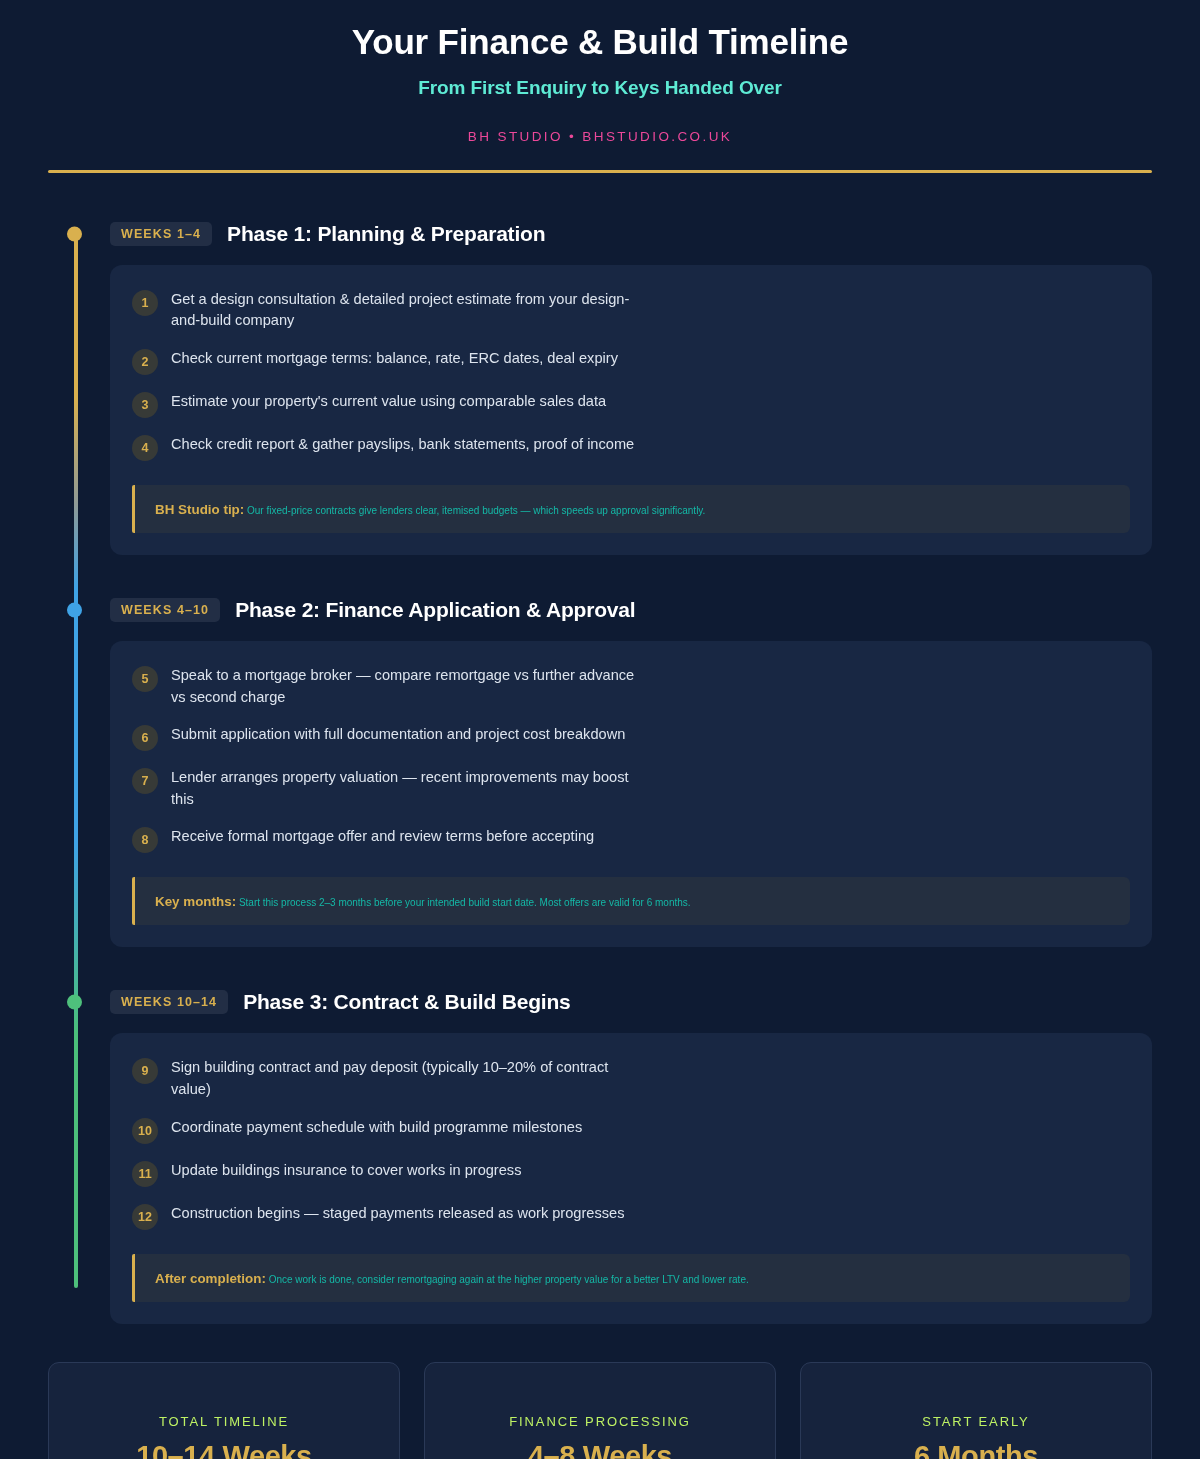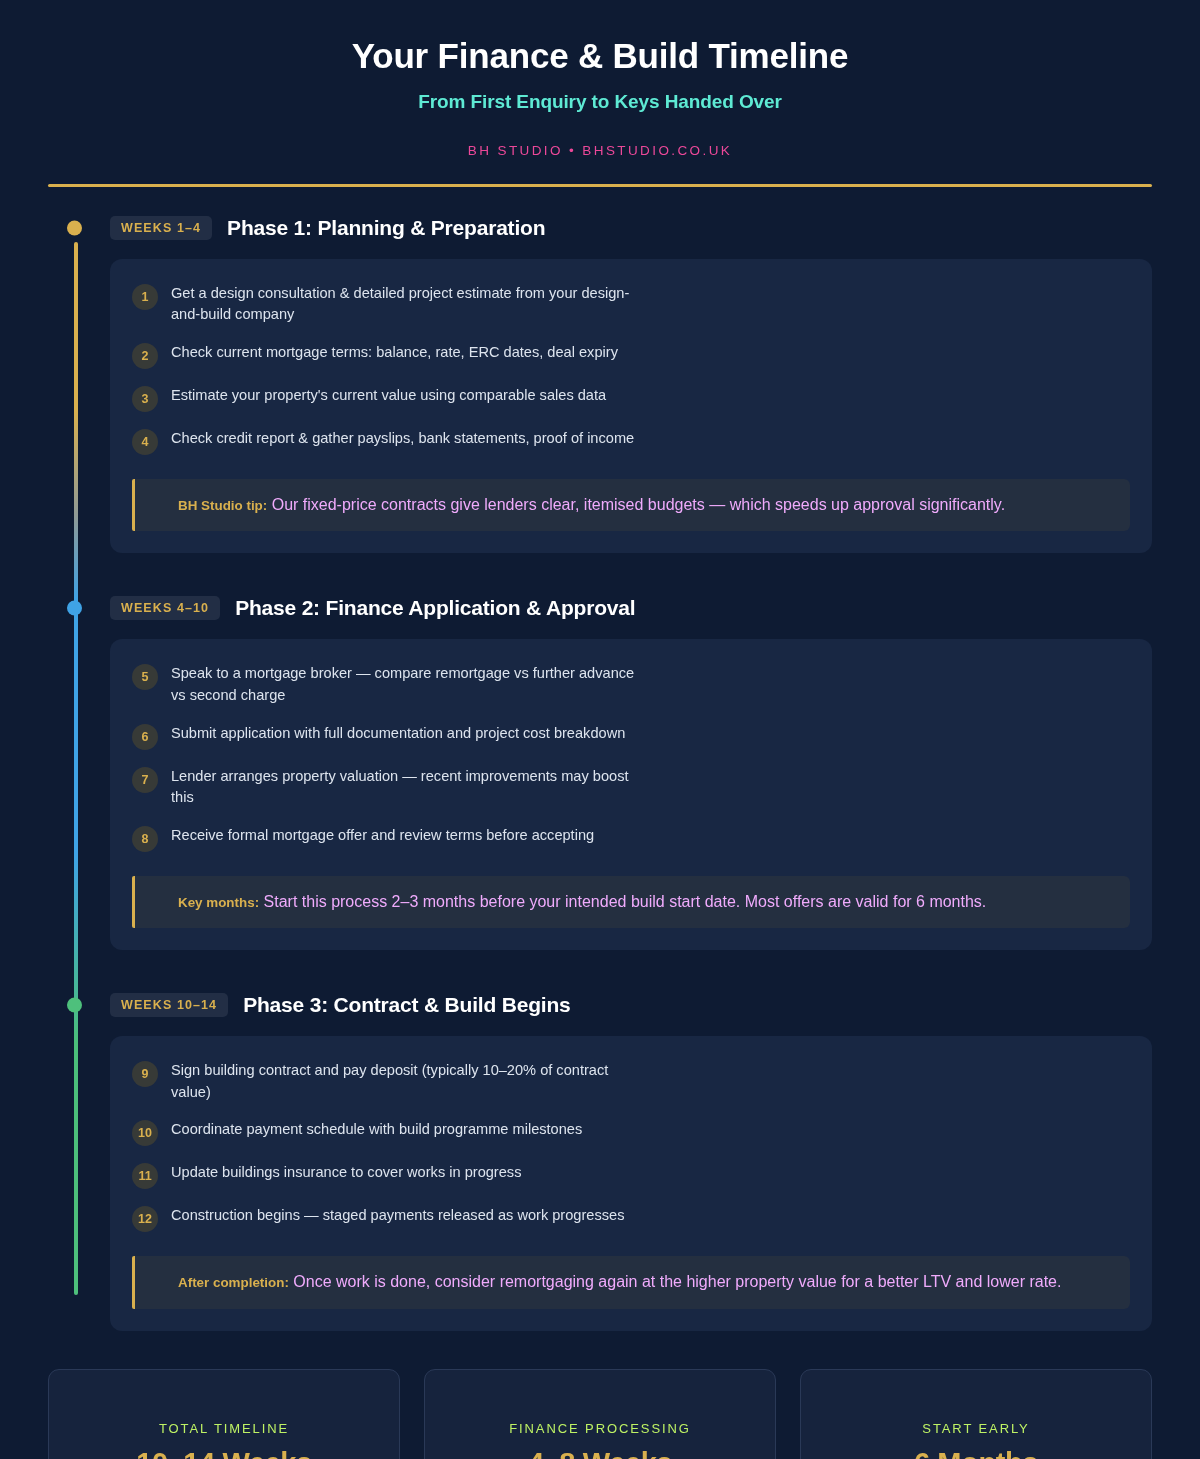--- a/index.html
+++ b/index.html
@@ -13,21 +13,21 @@
   .page {
     width: 1200px;
     min-height: 1459px;
     background: #0e1b33;
     position: relative;
     overflow: hidden;
   }
 
   
   .header {
-    padding: 34px 48px 0 48px;
+    padding: 20px 48px 0 48px;
     text-align: center;
   }
   .header-title {
     font-size: 35px;
     font-weight: bold;
     color: #ffffff;
     letter-spacing: -0.2px;
     line-height: 1.25;
   }
   .header-subtitle {
@@ -46,21 +46,21 @@
   .header-rule {
     margin: 26px 48px 0 48px;
     height: 3px;
     background: #d9b04e;
     border-radius: 2px;
   }
 
   
   .timeline {
     position: relative;
-    padding: 24px 48px 0 48px;
+    padding: 44px 48px 0 48px;
   }
   .timeline-spine {
     position: absolute;
     left: 74px;
     top: 55px;
     bottom: 36px;
     width: 4px;
     border-radius: 2px;
     background: linear-gradient(to bottom, #d9b04e 0%, #d9b04e 16%, #8f9a96 26%, #3fa3e6 34%, #3fa3e6 58%, #4bbf7a 76%, #4ec07c 100%);
   }
@@ -148,25 +148,24 @@
     margin-top: 24px;
     background: #242f40;
     border-left: 3px solid #d9b04e;
     border-radius: 2px 6px 6px 2px;
     padding: 15px 18px 15px 20px;
   }
   .callout-label {
     color: #d9b04e;
     font-weight: bold;
     font-size: 13.4px;
-    margin-left: 23px;
   }
   .callout-text {
-    color: #f0abfc;
-    font-size: 16px;
+    color: #14b8a6;
+    font-size: 10px;
     line-height: 1.4;
     text-align: right;
   }
 
   
   .stats {
     display: flex;
     gap: 24px;
     padding: 38px 48px 0 48px;
   }

